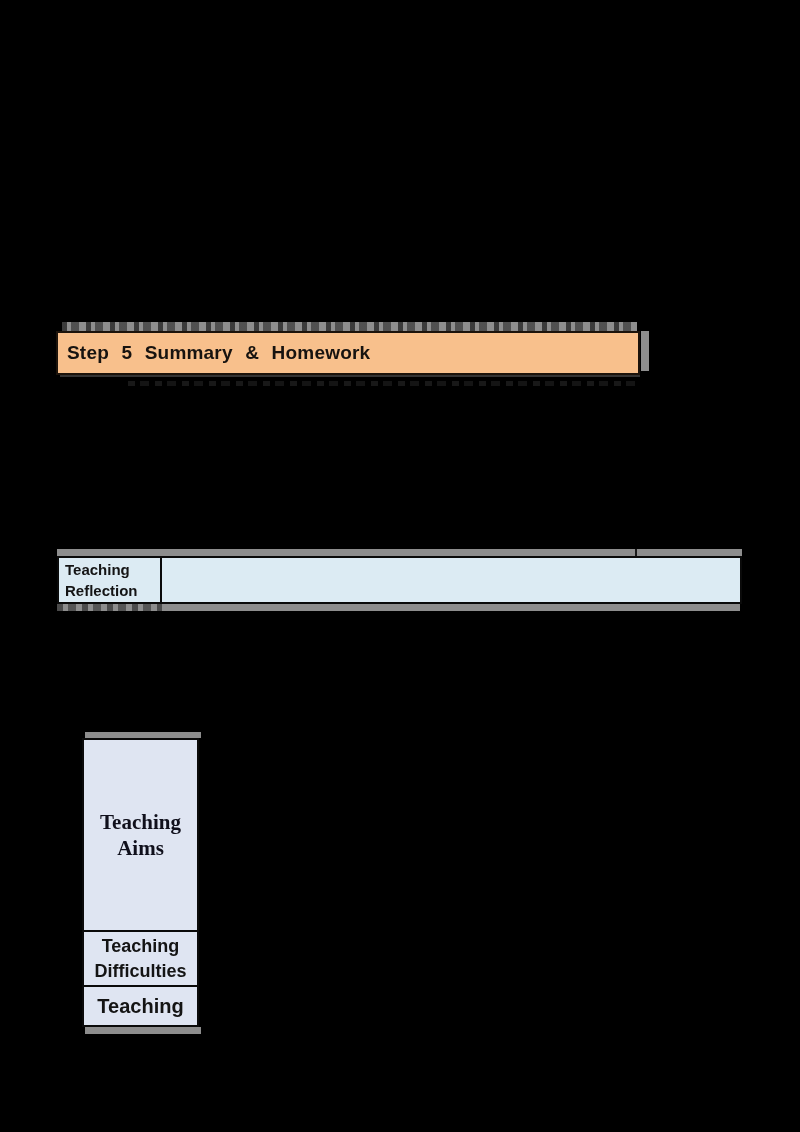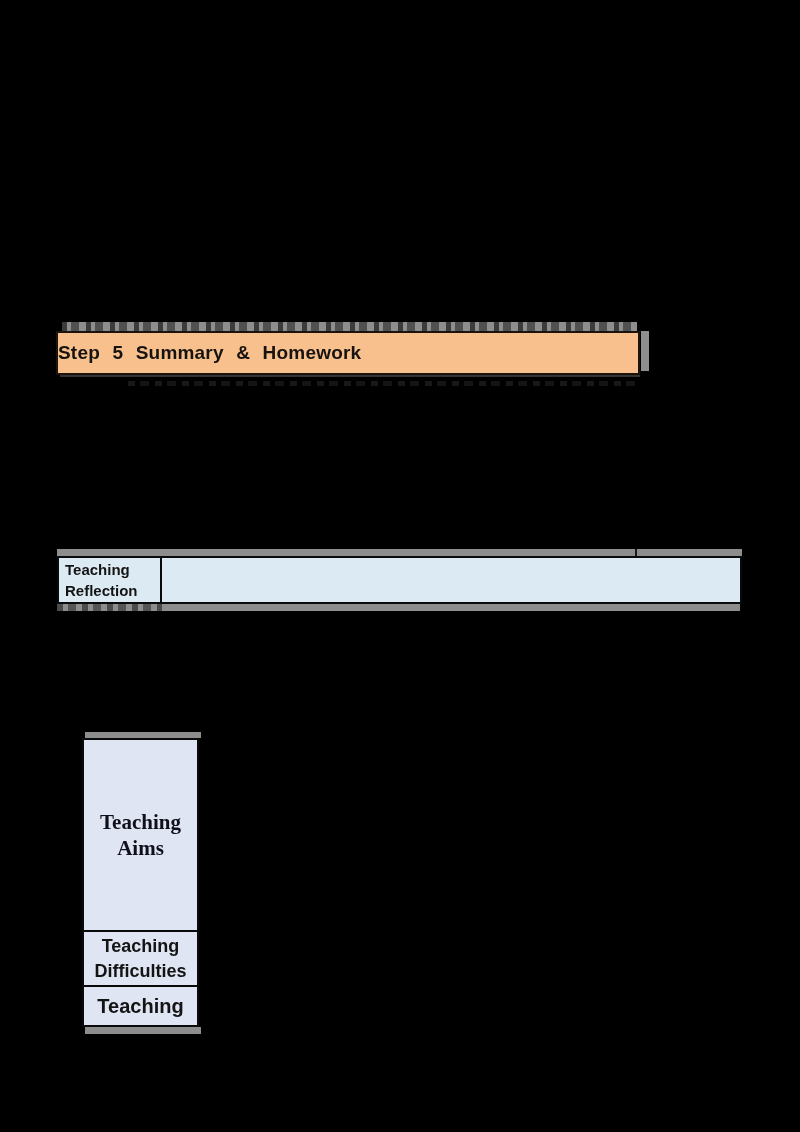--- a/index.html
+++ b/index.html
@@ -31,21 +31,21 @@
 
   
   .banner{
     left:56px;top:331px;width:584px;height:44px;
     background:var(--banner_bg);
     border:2px solid var(--banner_border);
     display:flex;align-items:center;
   }
   .banner-label{
     font-weight:bold;font-size:19px;letter-spacing:.2px;word-spacing:7px;
-    color:#171310;
+    padding-left:9px;color:#171310;
   }
   .banner-underline{left:60px;top:375px;width:580px;height:2px;background:#5d5d5d;opacity:.55;}
   .banner-right-bar{left:641px;top:331px;width:8px;height:40px;background:#8e8e8e;}
 
   
   .refl-table{
     left:57px;top:556px;width:685px;height:48px;
     background:var(--reflection_bg);
     border:2px solid var(--cell_border);
     display:flex;

